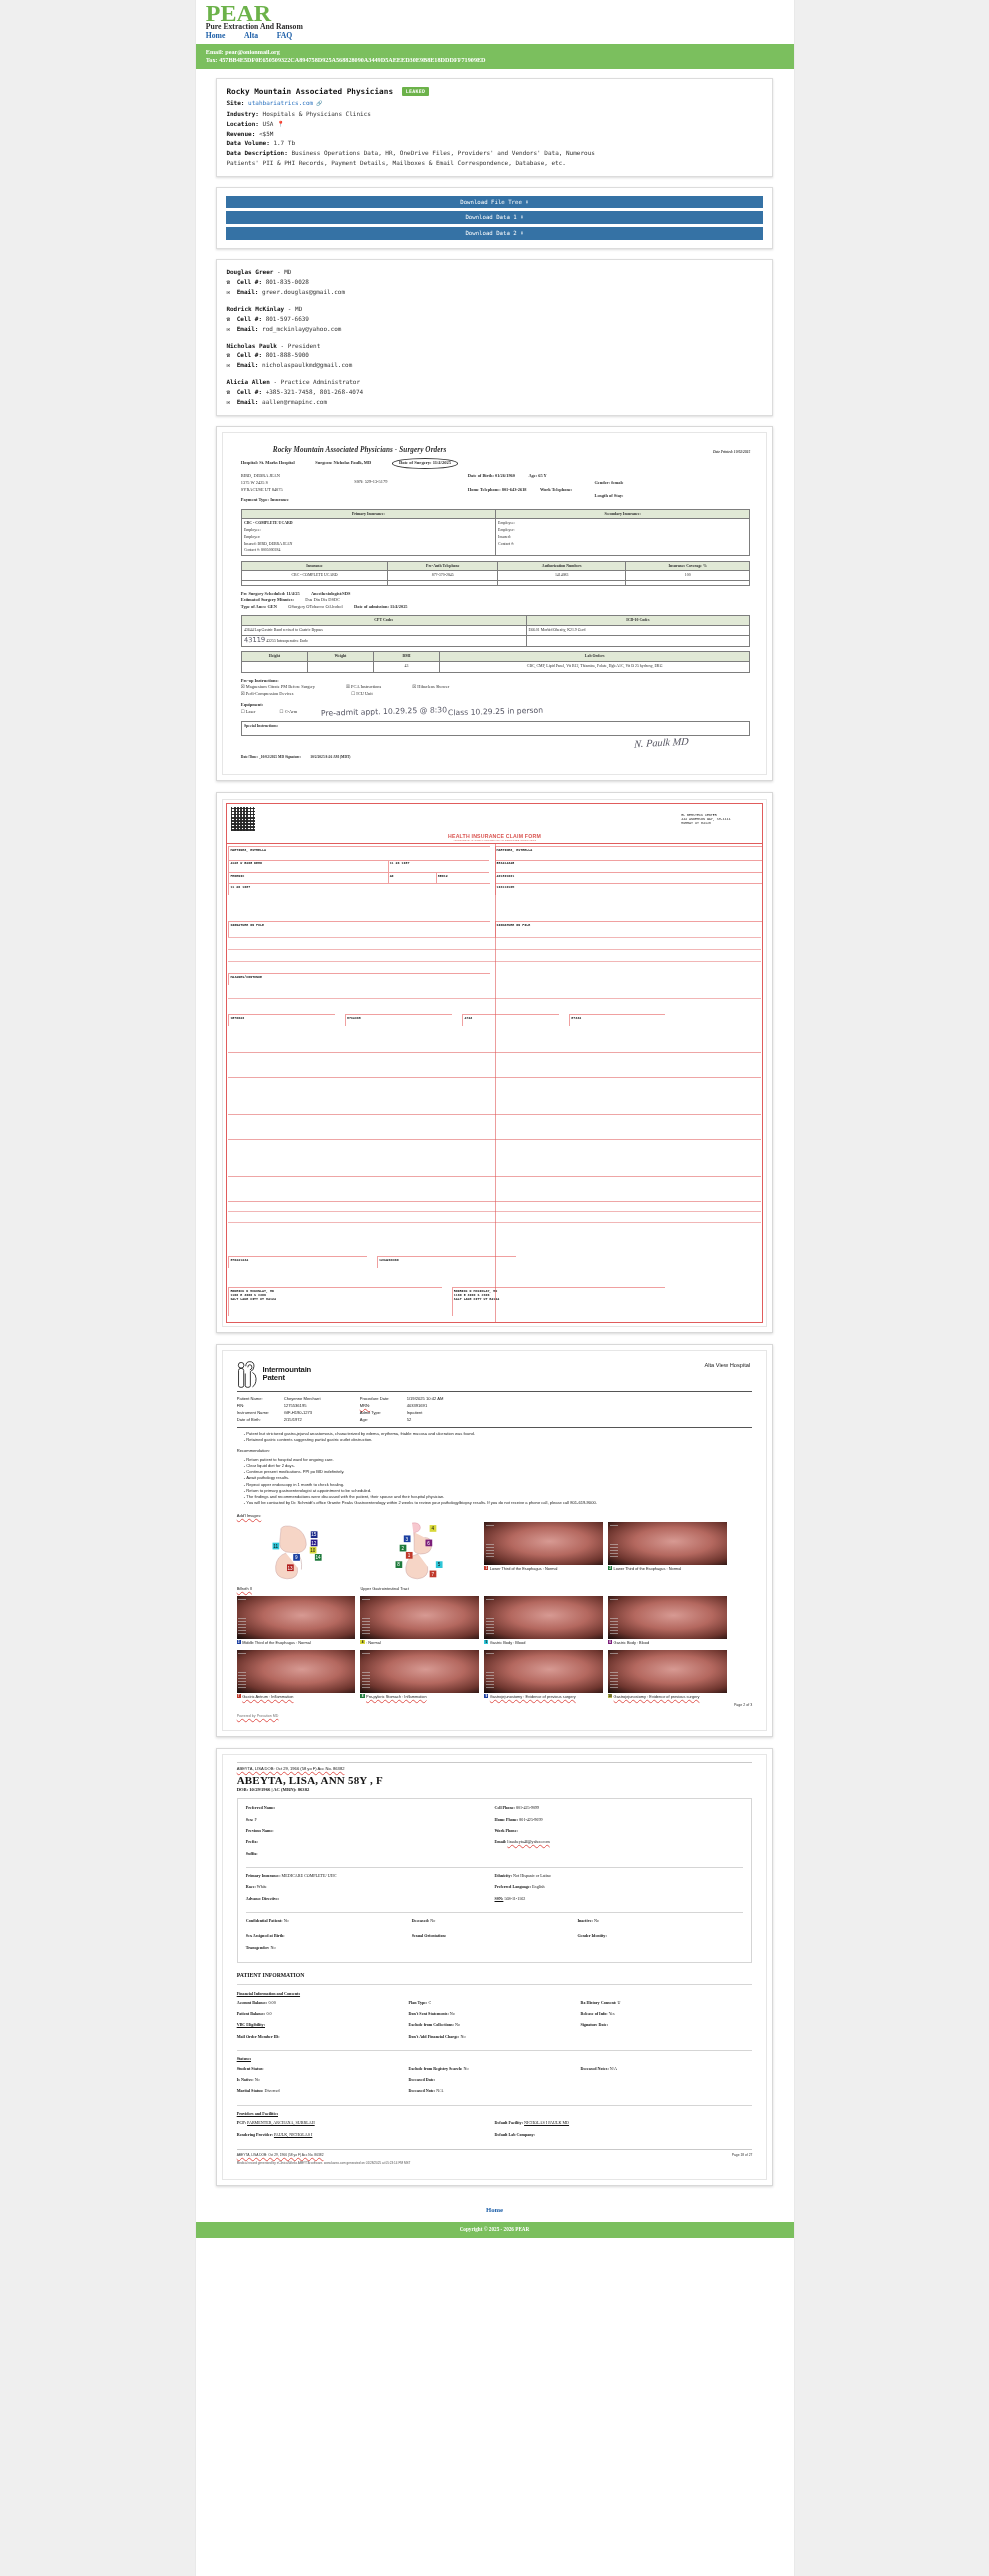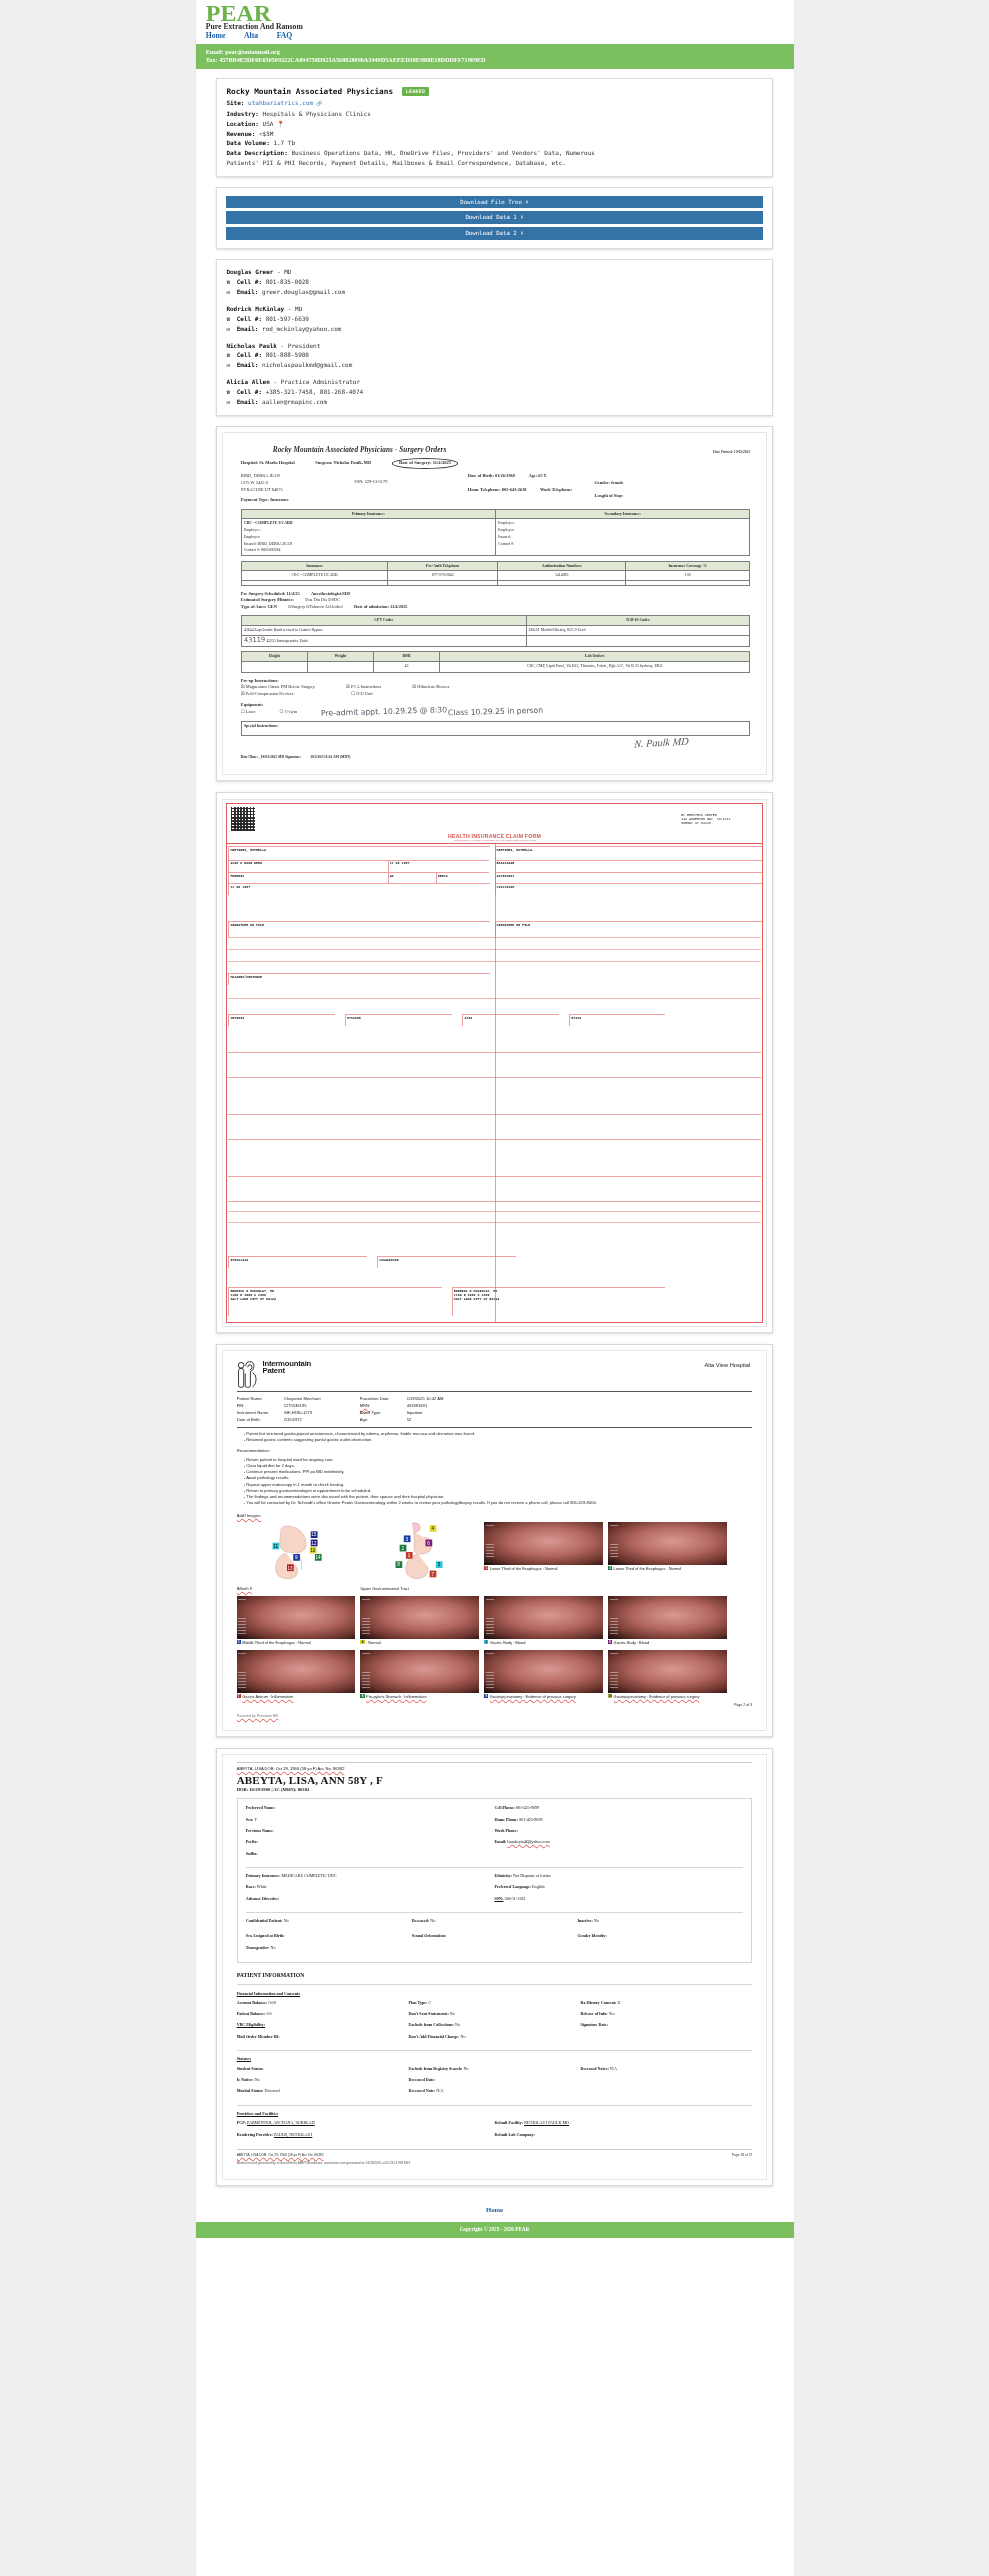--- a/index.html
+++ b/index.html
@@ -716,21 +716,21 @@
           </div>
         </div>
       </div>
     </div>
   </div>
 
   <div class="docshell">
     <div class="docinner">
       <div class="im">
         <div class="im-hospital">Alta View Hospital</div>
-        <div style="display:flex;align-items:flex-start;gap:5.2px;">
+        <div style="display:flex;align-items:center;gap:5.2px;">
           <svg width="20.6" height="28" viewBox="0 0 40 54">
             <circle cx="8" cy="10" r="5.5" fill="none" stroke="#111" stroke-width="1.6"></circle>
             <path d="M3 20 Q3 16 8 16 Q13 16 13 20 L13 50 Q13 53 8 53 Q3 53 3 50 Z" fill="none" stroke="#111" stroke-width="1.6"></path>
             <path d="M17 12 Q17 3 25 3 Q33 3 33 12 Q33 20 26 22 L26 50 Q26 53 21 53 Q16 53 16 50 L16 26" fill="none" stroke="#111" stroke-width="1.6"></path>
             <path d="M21 14 Q21 9 25 9 Q29 9 29 14 Q29 18 25 19" fill="none" stroke="#111" stroke-width="1.6"></path>
             <path d="M30 24 Q37 27 37 36 Q37 48 30 52" fill="none" stroke="#111" stroke-width="1.6"></path>
           </svg>
           <div>
             <div class="im-logo-txt">Intermountain</div>
             <div class="im-logo-txt">Patent</div>

